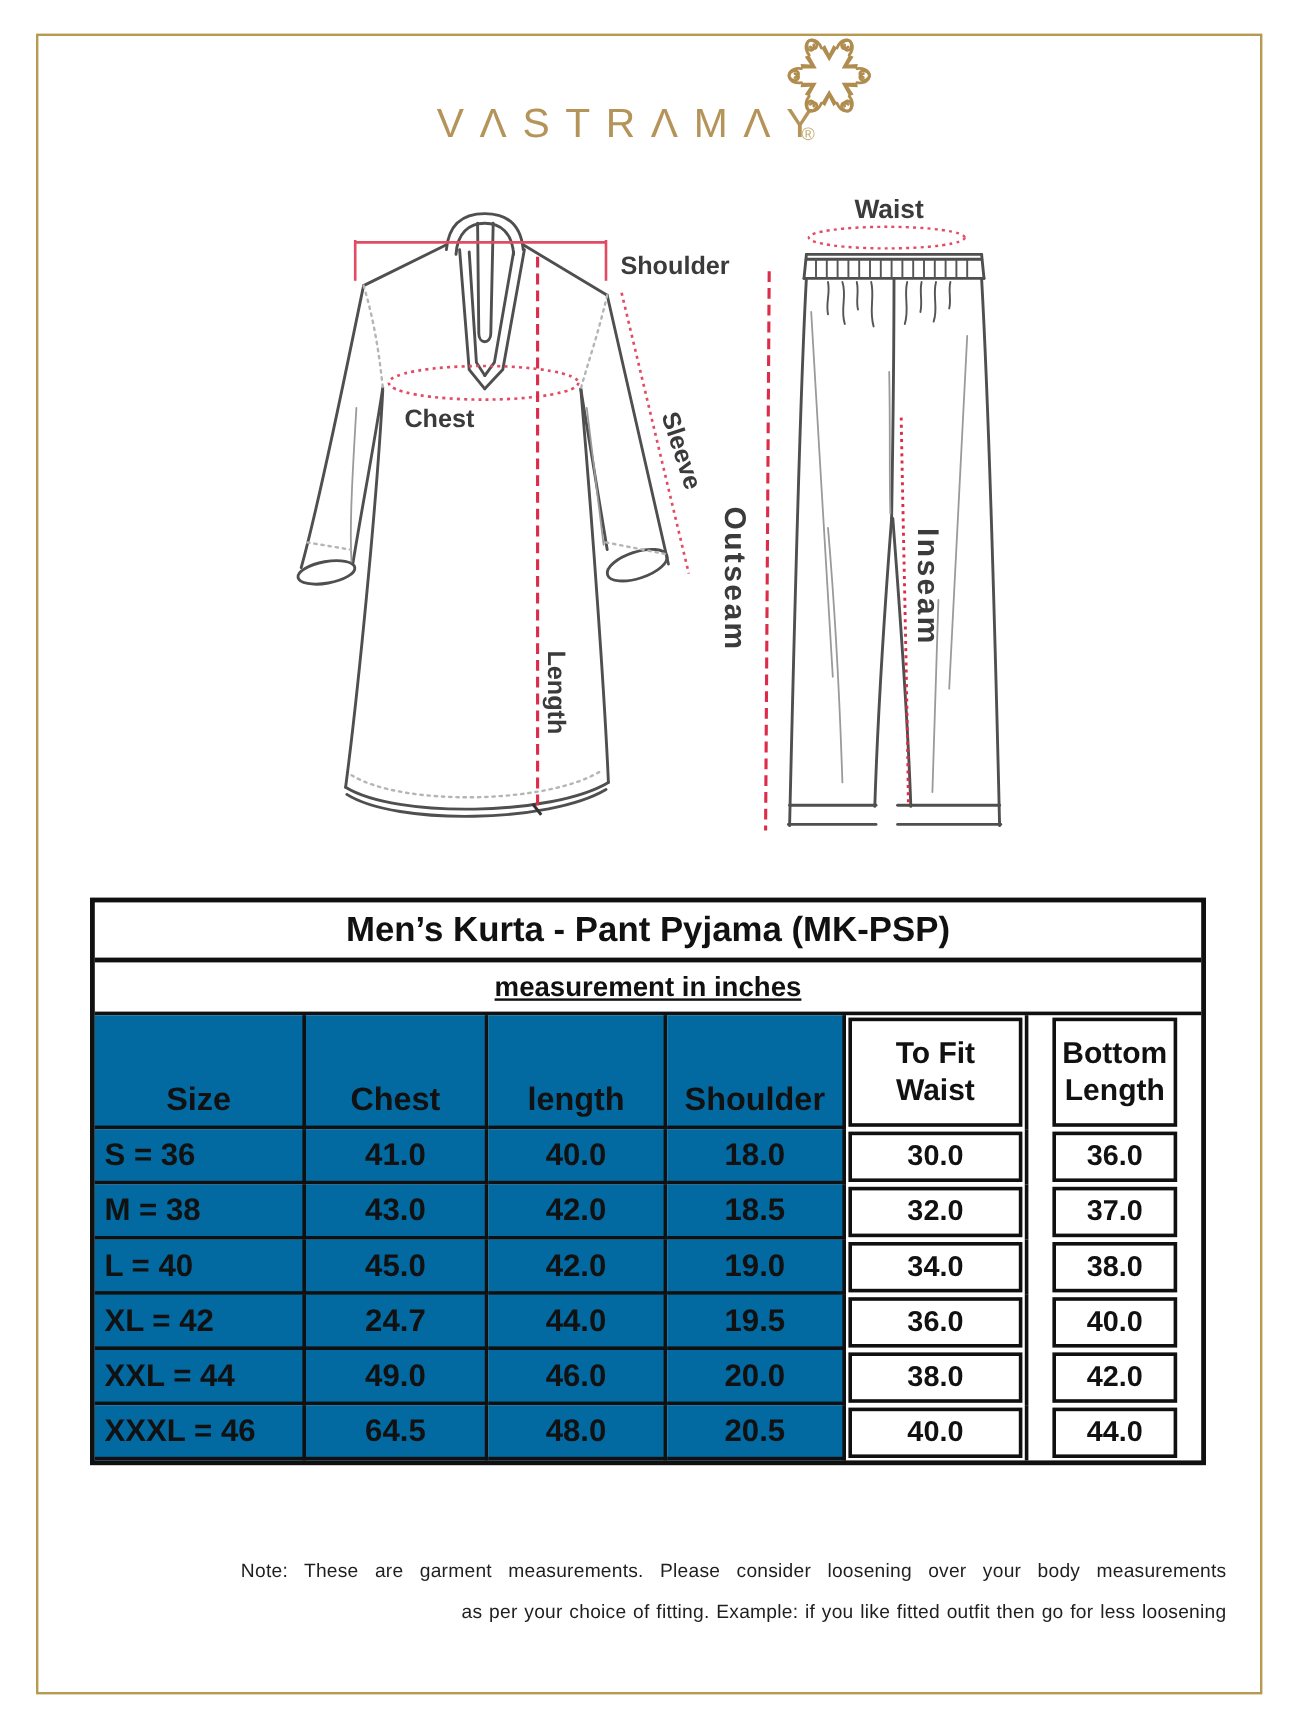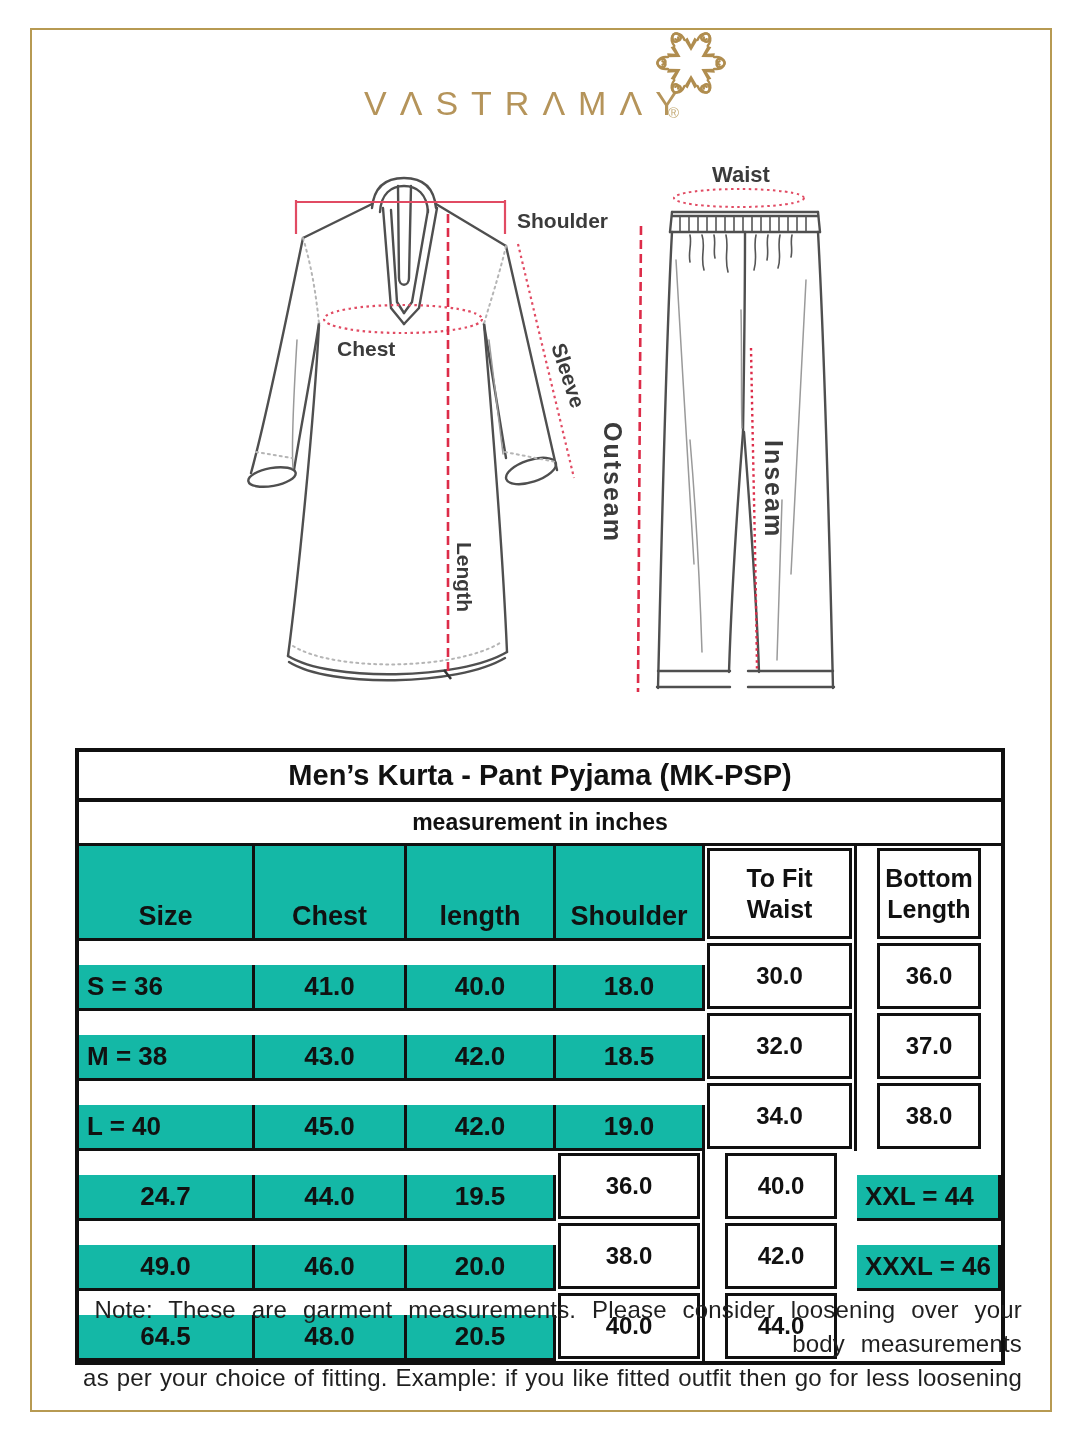--- a/index.html
+++ b/index.html
@@ -18,37 +18,37 @@
 
   
   .diagram{position:absolute;left:0;top:140px;}
 
   
   .table-wrap{position:absolute;left:75px;top:748px;width:930px;box-sizing:border-box;
               border:4px solid #101010;background:#fff;}
   .t-title{height:46px;border-bottom:4px solid #101010;display:flex;align-items:center;
            justify-content:center;font-size:29px;font-weight:bold;}
   .t-sub{height:41px;border-bottom:3px solid #101010;display:flex;align-items:center;
-         justify-content:center;font-size:23px;font-weight:bold;}
+         justify-content:center;font-size:23px;font-weight:bold;text-decoration:underline;}
   .grid{display:grid;grid-template-columns:176px 152px 149px 149px 152px 144px;}
   .hc,.c{box-sizing:border-box;display:flex;justify-content:center;align-items:center;
-         font-weight:bold;background:#14b8a6;}
+         font-weight:bold;background:#0369a1;}
   .hc{height:95px;border-right:3px solid #101010;border-bottom:3px solid #101010;
       align-items:flex-end;padding-bottom:6px;font-size:27px;}
-  .c{height:46px;border-right:3px solid #101010;border-bottom:3px solid #101010;font-size:26px;margin-top:24px;}
+  .c{height:46px;border-right:3px solid #101010;border-bottom:3px solid #101010;font-size:26px;}
   .c.size{justify-content:flex-start;padding-left:8px;}
   .cell5{box-sizing:border-box;border-right:3px solid #101010;display:flex;padding:2px 2px;}
   .cell6{box-sizing:border-box;display:flex;padding:2px 20px;}
   .box{flex:1;border:3px solid #101010;display:flex;align-items:center;justify-content:center;
        font-weight:bold;font-size:24px;white-space:pre-line;text-align:center;line-height:1.22;}
   .hbox{font-size:25px;}
 
   
   .note{position:absolute;left:50px;width:972px;top:1293px;text-align:right;
-        font-size:24px;color:#1f1f1f;line-height:34px;}
+        font-size:16px;color:#1f1f1f;line-height:34px;}
   .note .l1{word-spacing:9px;letter-spacing:0.2px;}
   .note .l2{word-spacing:1px;letter-spacing:0.2px;}
 
   
   text{font-family:"Liberation Sans",sans-serif;fill:#3b3b3b;font-weight:bold;}
 </style>
 </head>
 <body>
 
 <div class="frame"></div>
@@ -235,20 +235,21 @@
     <div class="c">45.0</div>
     <div class="c">42.0</div>
     <div class="c">19.0</div>
     <div class="cell5">
         <div class="box">34.0</div>
       </div>
     <div class="cell6">
         <div class="box">38.0</div>
       </div>
 
+    <div class="c size">XL = 42</div>
     <div class="c">24.7</div>
     <div class="c">44.0</div>
     <div class="c">19.5</div>
     <div class="cell5">
         <div class="box">36.0</div>
       </div>
     <div class="cell6">
         <div class="box">40.0</div>
       </div>
 

